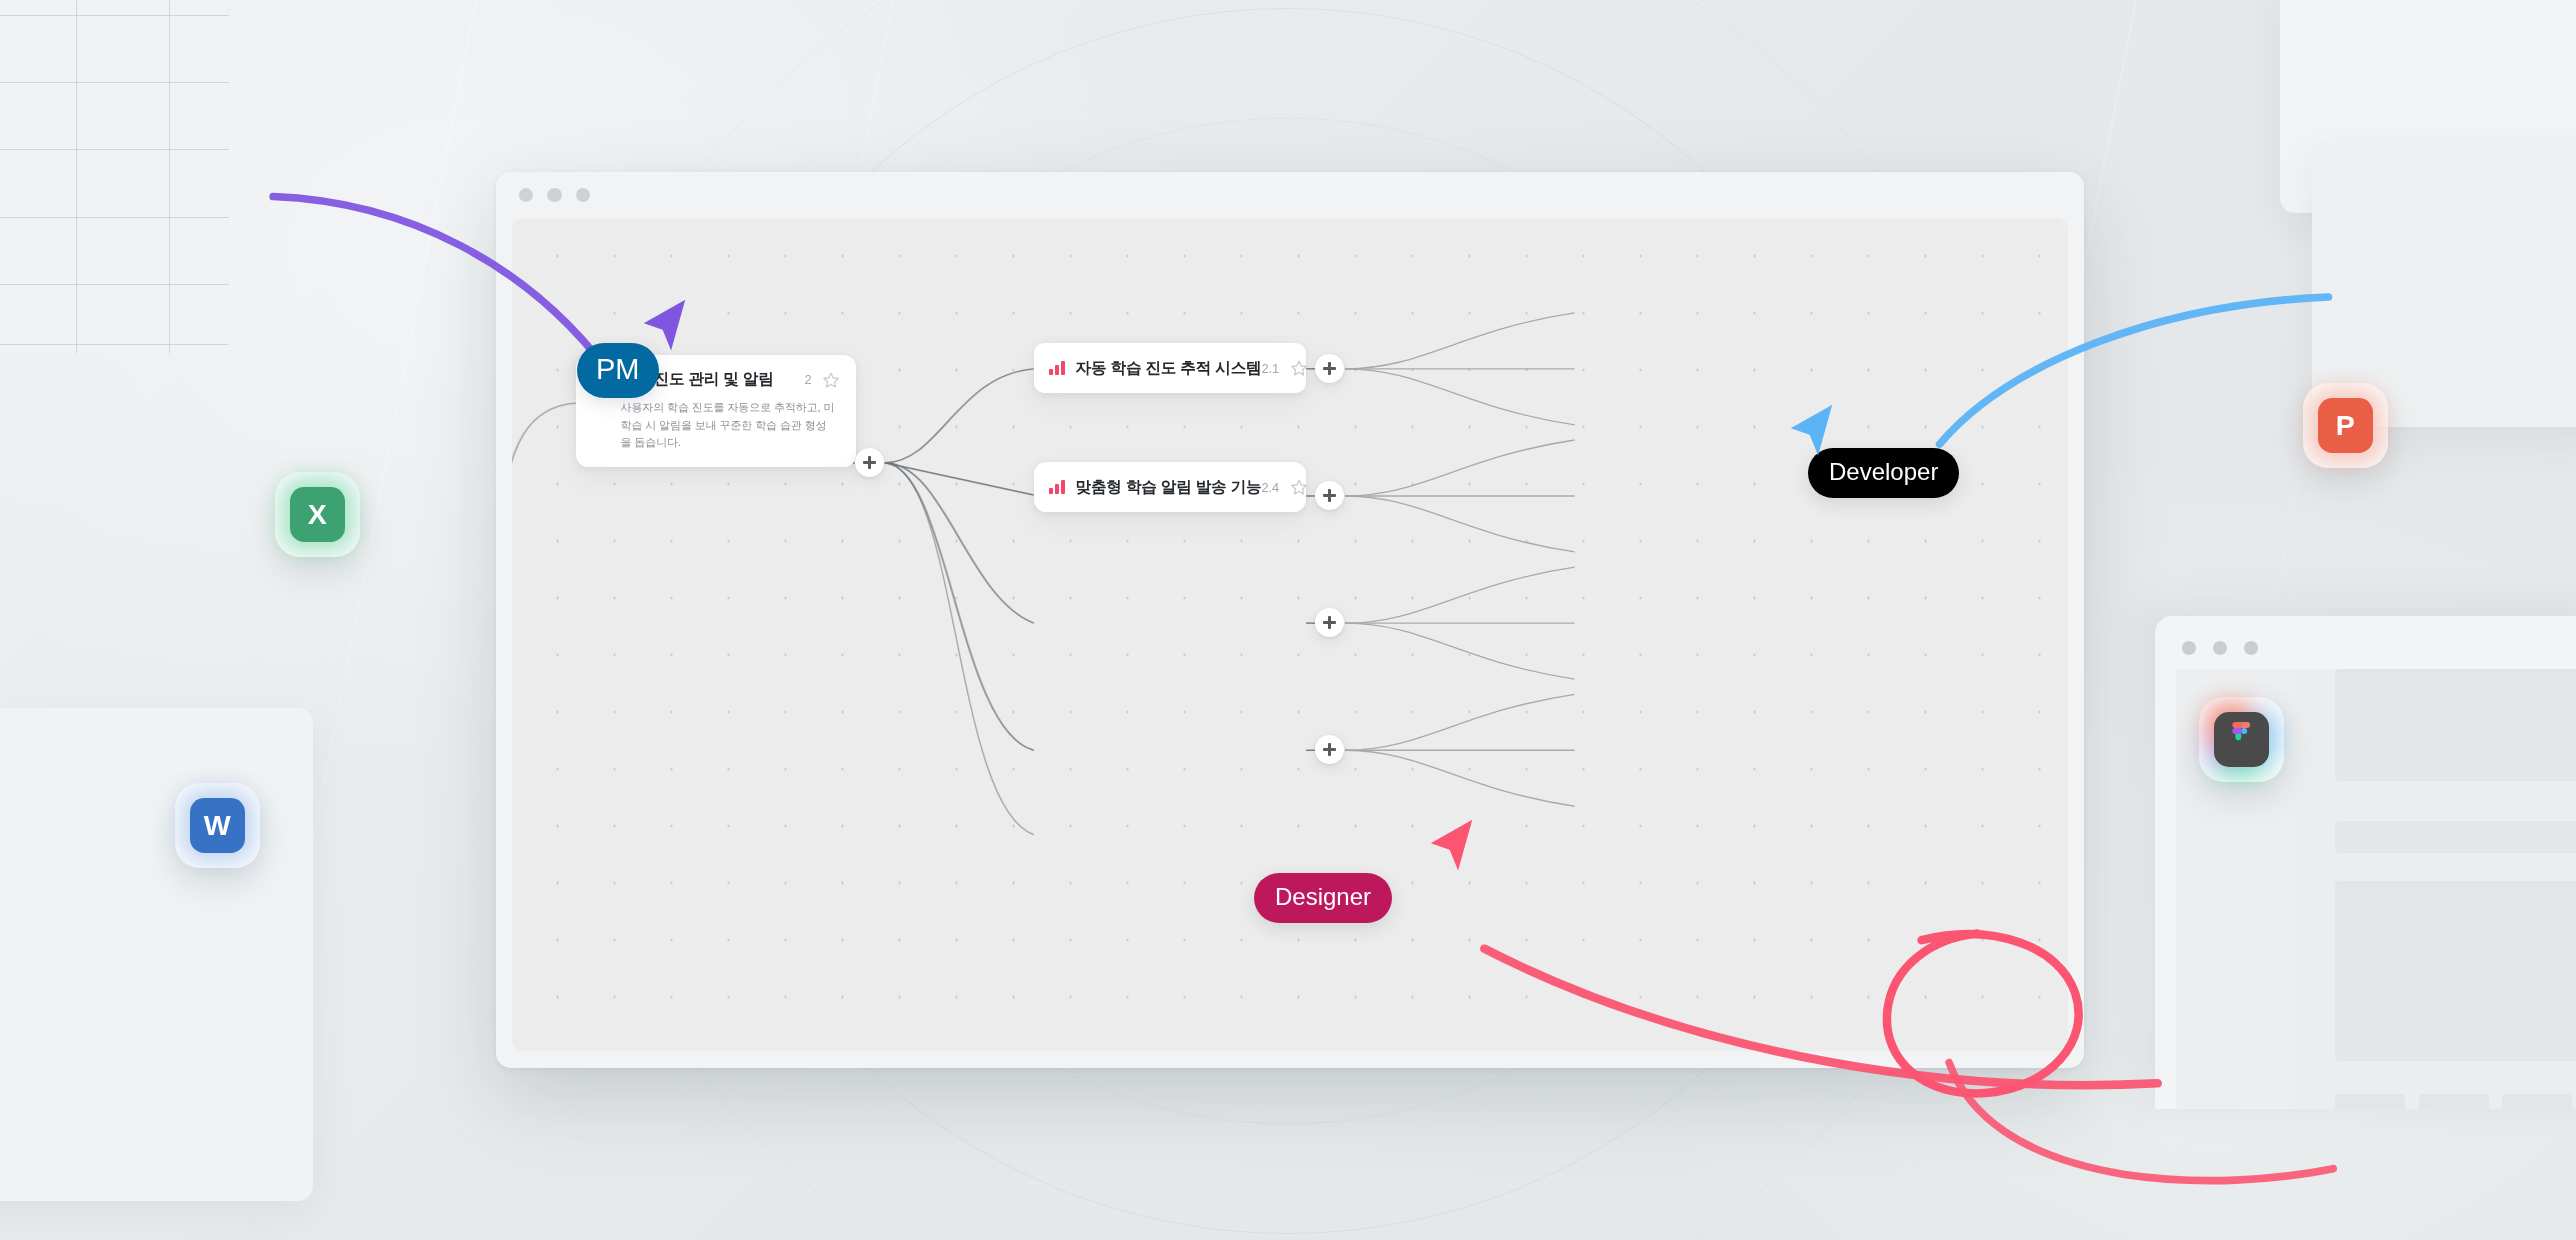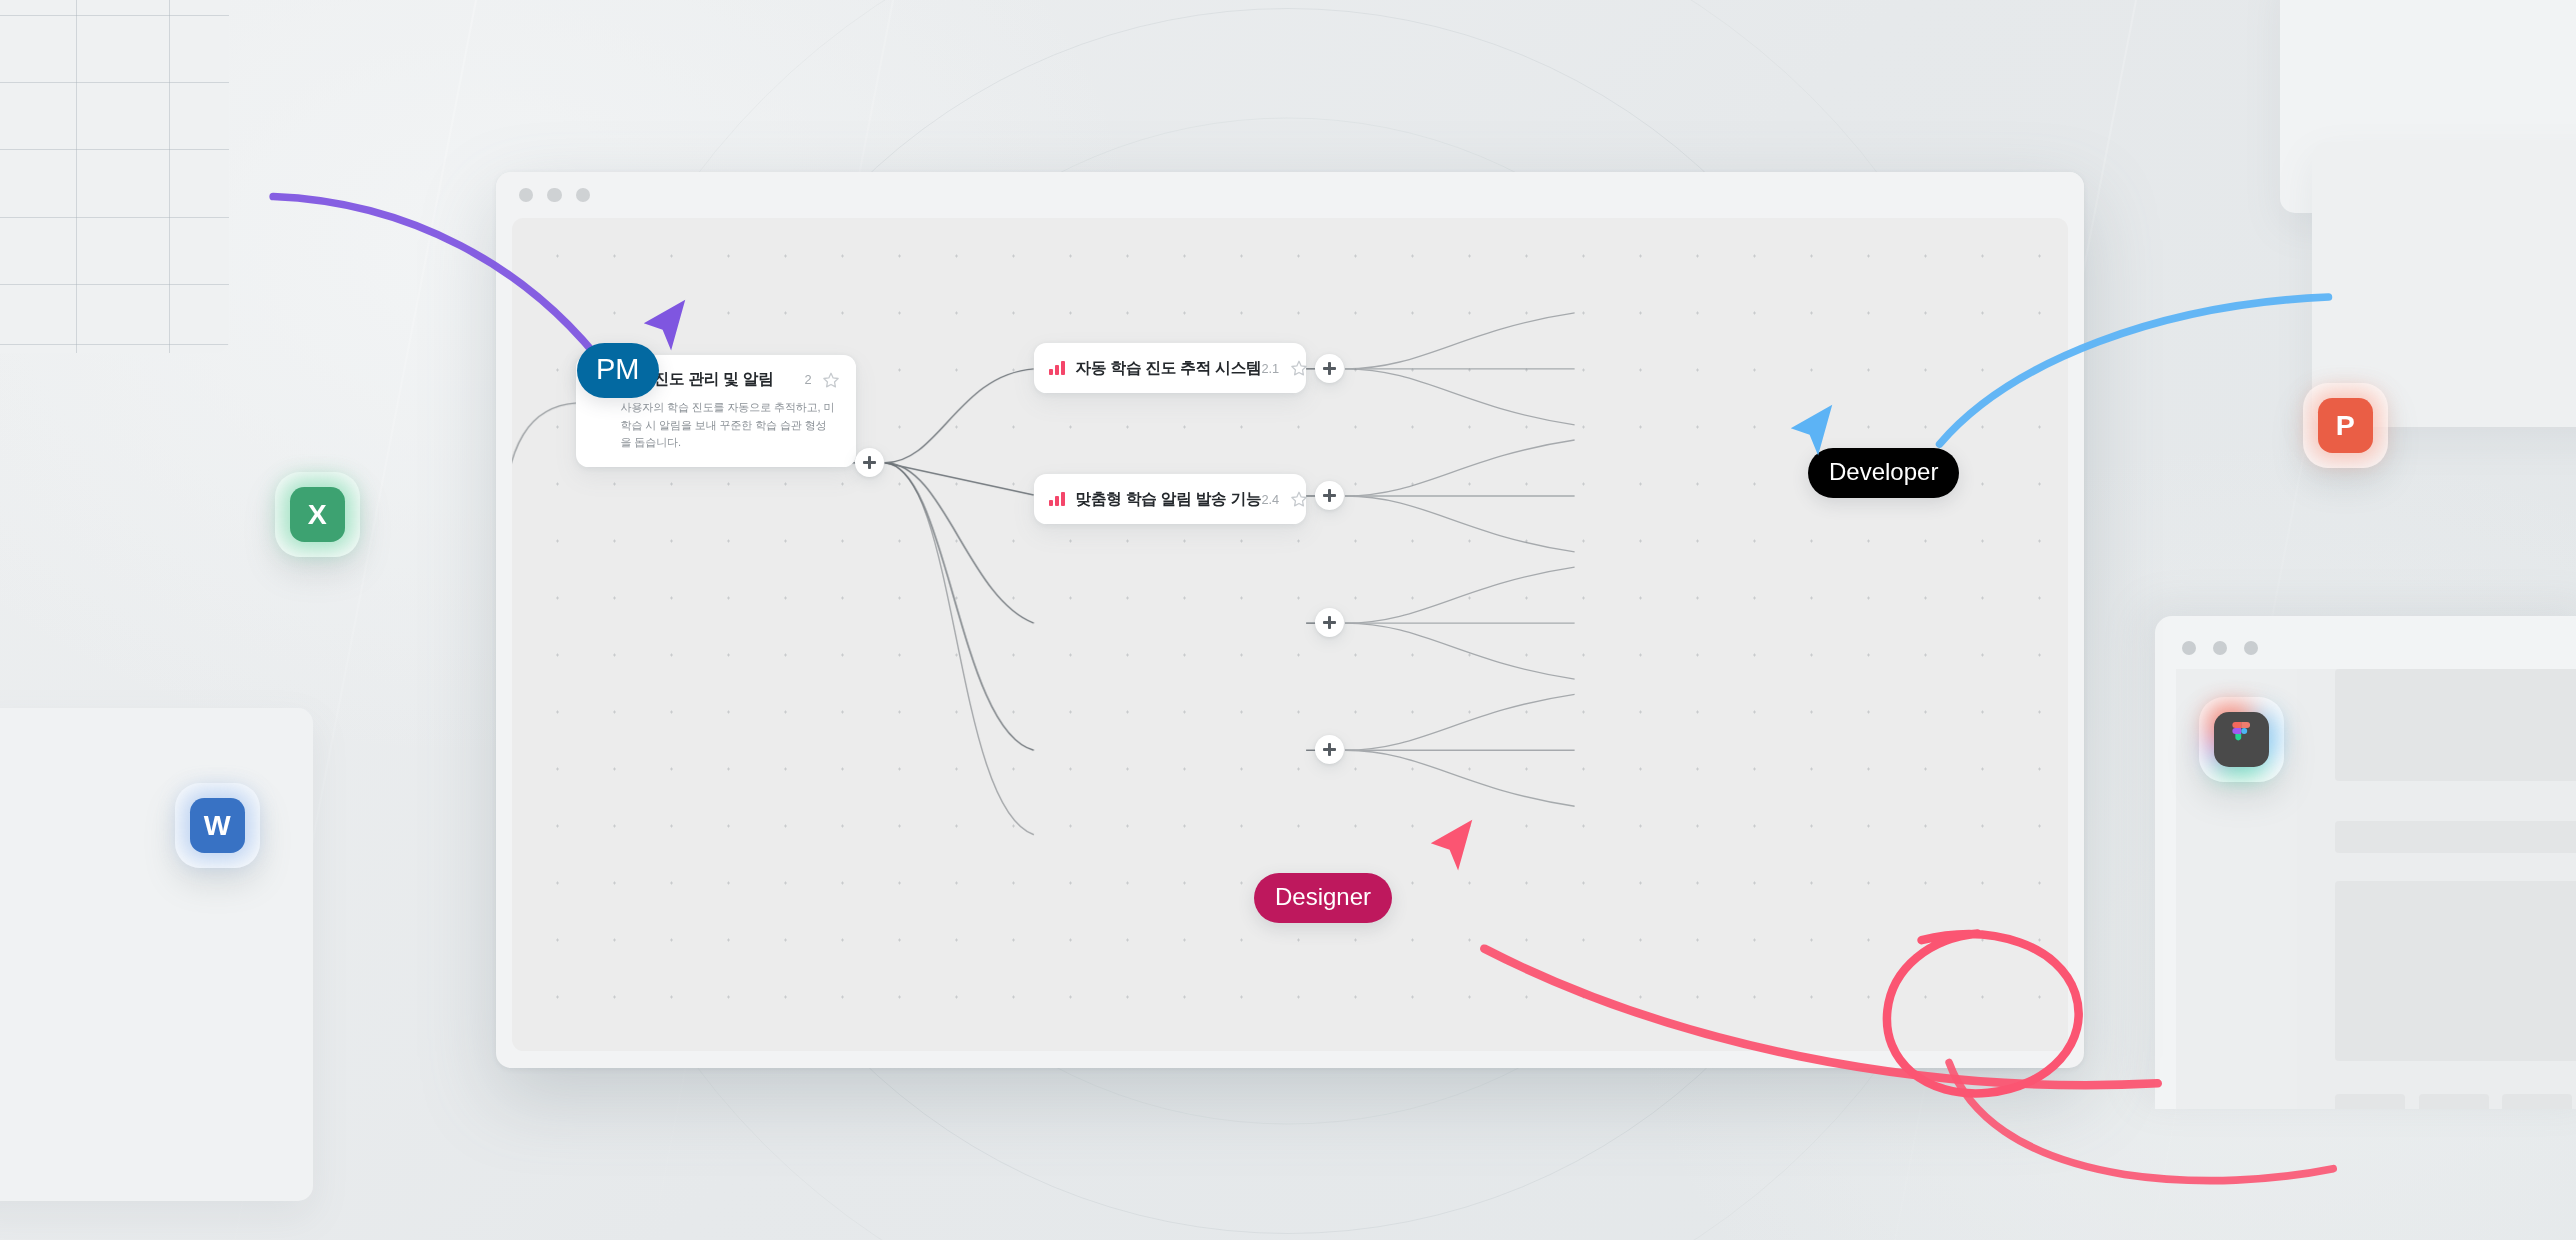--- a/index.html
+++ b/index.html
@@ -136,22 +136,22 @@
   .star{width:18px;height:18px;display:block;}
   .node-desc{
     margin-top:8.5px;font-size:11px;line-height:1.62;color:#8b9197;
     letter-spacing:-0.1px;padding-left:28.5px;padding-right:3.8px;
   }
 
   #node-root{left:64px;top:137px;width:280px;padding:14.2px 16px 15px;}
   #node-root .node-title{font-size:15.6px;}
   .child-node{height:50px;padding:0 15px;display:flex;align-items:center;width:272px;}
 
-  #node-c1{left:522px;top:125px;}
-  #node-c2{left:522px;top:256px;}
+  #node-c1{left:522px;top:125px;border-radius:10px;}
+  #node-c2{left:522px;top:244px;}
   #node-c3{left:522px;top:379px;}
   #node-c4{left:522px;top:506px;}
 
   
   .plus{
     position:absolute;width:29px;height:29px;border-radius:50%;background:#fff;
     box-shadow:0 0.9px 3.8px rgba(110,120,128,.18), 0 4.7px 13.3px rgba(110,120,128,.13);
     display:flex;align-items:center;justify-content:center;
   }
   .plus:before,.plus:after{content:"";position:absolute;background:#555b61;border-radius:0.9px;}

